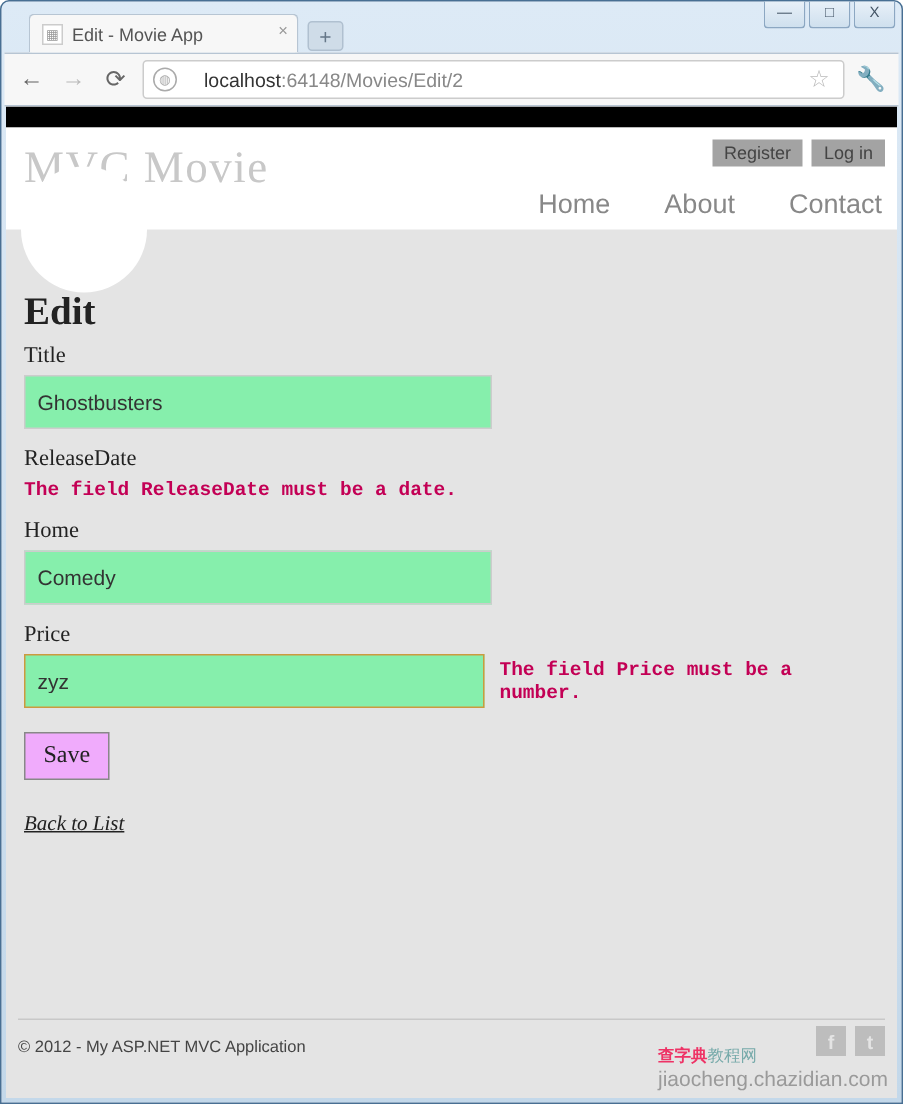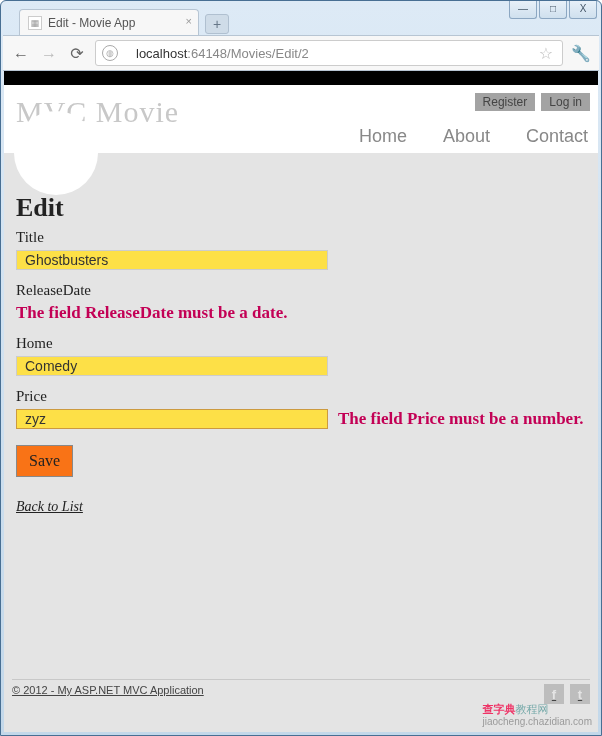--- a/index.html
+++ b/index.html
@@ -199,42 +199,42 @@
     .form-row { margin-bottom: 12px; }
     .form-label {
       font-family: Georgia, "Times New Roman", serif;
       font-size:15px;
       color:#222;
       margin-bottom:4px;
       display:block;
     }
     .text-input {
       width: 312px;
-      height: 20px;
-      background:#fde047;
+      height: 36px;
+      background:#86efac;
       border:1px solid #ccc;
       padding: 4px 8px;
       font-size:14px;
       font-family: Arial, sans-serif;
       color:#333;
     }
     .text-input.err-red { border:1px solid #c9302c; }
     .text-input.err-amber { border:1px solid #cc9a3f; }
     .field-wrap { display:flex; align-items:center; gap:10px; }
     .validation-msg {
       color:#c30055;
-      font-size:17px;
+      font-size:13px;
       font-weight:bold;
-      font-family: Liberation Serif, serif;
+      font-family: Liberation Mono, monospace;
     }
     .save-btn {
       font-family: Georgia, serif;
       font-size:16px;
       color:#222;
-      background:#f97316;
+      background:#f0abfc;
       border:1px solid #888;
       padding:6px 12px;
       margin-top:4px;
     }
     .back-link {
       display:inline-block;
       margin-top:22px;
       font-family: Georgia, serif;
       font-size:14px;
       color:#222;
@@ -242,24 +242,23 @@
       font-style:italic;
     }
     .footer {
       position:absolute;
       left:8px;
       right:8px;
       bottom:28px;
       border-top:1px solid #c8c8c8;
       padding-top:4px;
       display:flex;
-      align-items:flex-start;
+      align-items:flex-end;
       font-size:11px;
       color:#444;
-      text-decoration:underline;
     }
     .social {
       margin-left:auto;
       display:flex;
       gap:6px;
     }
     .social-ico {
       width:20px;height:20px;
       background:#bdbdbd;
       color:#e4e4e4;
@@ -272,21 +271,21 @@
       position:absolute;
       right:6px;
       bottom:4px;
       color:#7aa;
       font-size:11px;
       text-align:left;
       line-height:1.2;
       font-family: Arial, sans-serif;
     }
     .watermark .cn { color:#e36; font-weight:bold; }
-    .watermark .host { color:#9a9a9a; font-size:10px; }
+    .watermark .host { color:#9a9a9a; font-size:14px; }
   </style>
 </head>
 <body>
 
 <div class="window-frame">
   <div class="title-controls">
     <div class="win-btn">—</div>
     <div class="win-btn">□</div>
     <div class="win-btn">X</div>
   </div>

